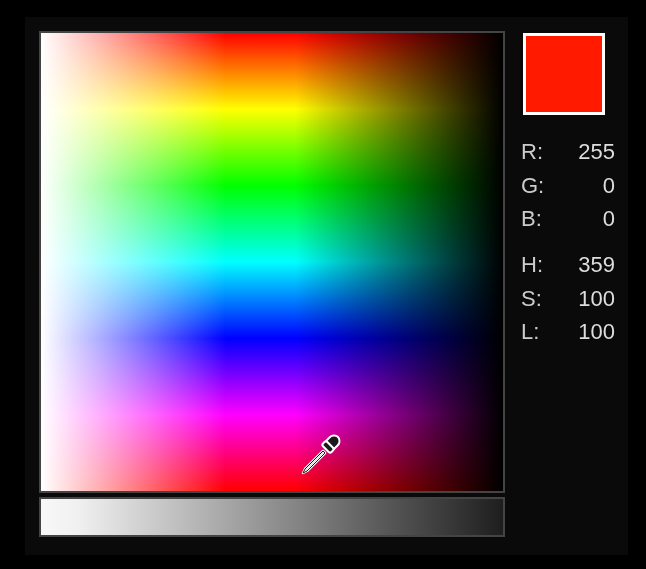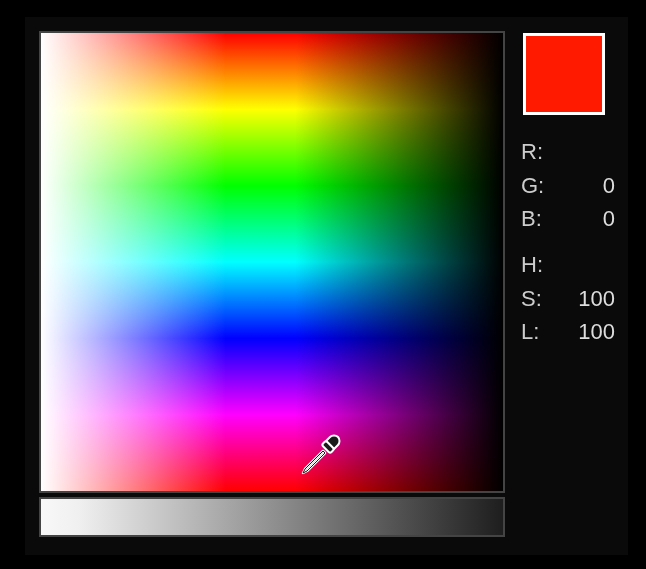--- a/index.html
+++ b/index.html
@@ -137,34 +137,36 @@
 
   </div>
 
   <div class="readout-column">
 
     <div class="swatch" style="background-color: rgb(255, 26, 0);"></div>
 
     <div class="readout-group">
       <div class="readout-row">
         <span class="readout-label">R:</span>
+        <span class="readout-value">255</span>
       </div>
       <div class="readout-row">
         <span class="readout-label">G:</span>
         <span class="readout-value">0</span>
       </div>
       <div class="readout-row">
         <span class="readout-label">B:</span>
         <span class="readout-value">0</span>
       </div>
     </div>
 
     <div class="readout-group">
       <div class="readout-row">
         <span class="readout-label">H:</span>
+        <span class="readout-value">359</span>
       </div>
       <div class="readout-row">
         <span class="readout-label">S:</span>
         <span class="readout-value">100</span>
       </div>
       <div class="readout-row">
         <span class="readout-label">L:</span>
         <span class="readout-value">100</span>
       </div>
     </div>

